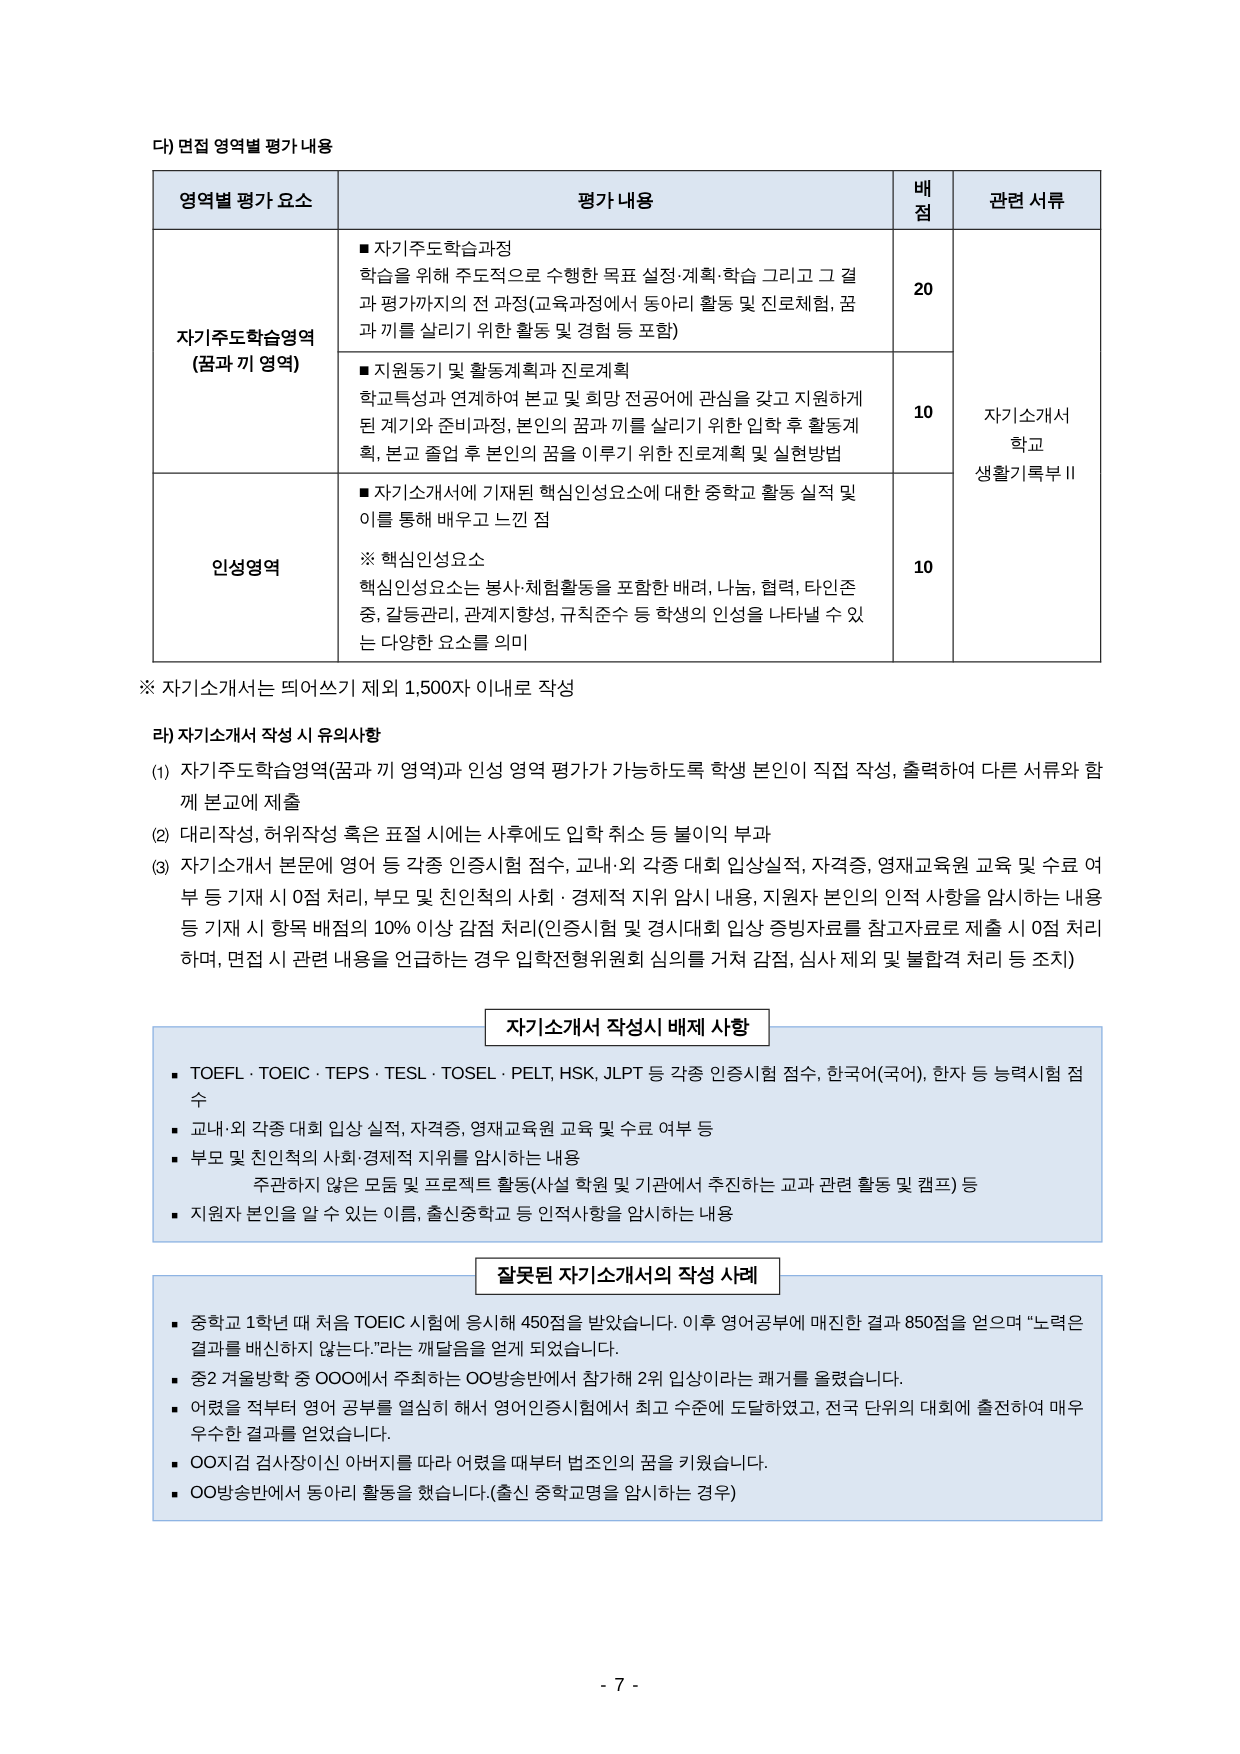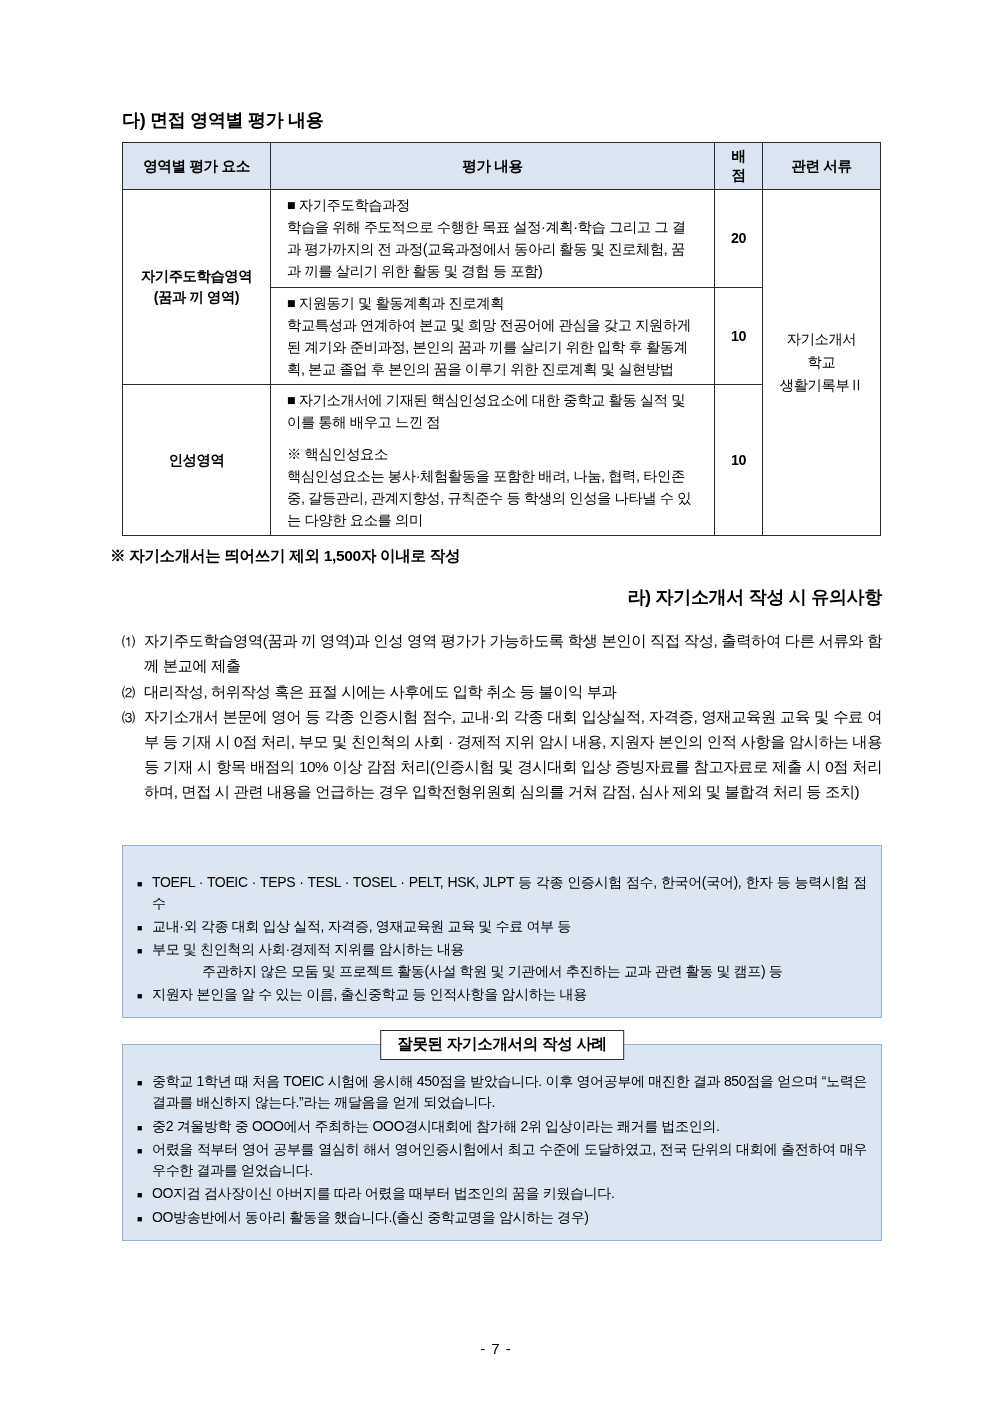--- a/index.html
+++ b/index.html
@@ -17,28 +17,28 @@
   .page {
     position: relative;
     width: 992px;
     height: 1403px;
     box-sizing: border-box;
     padding: 108px 110px 40px 122px;
   }
 
   
   .sec-title {
-    font-size: 18px;
+    font-size: 13px;
     font-weight: bold;
     letter-spacing: -0.3px;
     margin: 0 0 10px 0;
   }
   .note-line {
     font-size: 15.5px;
-    font-weight: bold;
+    font-weight: normal;
     letter-spacing: -0.3px;
     margin: 10px 0 0 -12px;
   }
 
   
   table.eval {
     border-collapse: collapse;
     width: 758px;
     table-layout: fixed;
     background: #ffffff;
@@ -222,37 +222,38 @@
           <span class="detail-body">핵심인성요소는 봉사·체험활동을 포함한 배려, 나눔, 협력, 타인존중, 갈등관리, 관계지향성, 규칙준수 등 학생의 인성을 나타낼 수 있는 다양한 요소를 의미</span>
         </td>
         <td class="score">10</td>
       </tr>
     </tbody>
   </table>
 
   <div class="note-line">※ 자기소개서는 띄어쓰기 제외 1,500자 이내로 작성</div>
 
   <div class="guide-wrap">
-    <div class="sec-title" style="margin-bottom:20px;text-align:right;">라) 자기소개서 작성 시 유의사항</div>
+    <div class="sec-title" style="margin-bottom:8px;">라) 자기소개서 작성 시 유의사항</div>
 
     <div class="guide-item">
       <div class="guide-num">⑴</div>
       <div class="guide-text">자기주도학습영역(꿈과 끼 영역)과 인성 영역 평가가 가능하도록 학생 본인이 직접 작성, 출력하여 다른 서류와 함께 본교에 제출</div>
     </div>
     <div class="guide-item">
       <div class="guide-num">⑵</div>
       <div class="guide-text">대리작성, 허위작성 혹은 표절 시에는 사후에도 입학 취소 등 불이익 부과</div>
     </div>
     <div class="guide-item">
       <div class="guide-num">⑶</div>
       <div class="guide-text">자기소개서 본문에 영어 등 각종 인증시험 점수, 교내·외 각종 대회 입상실적, 자격증, 영재교육원 교육 및 수료 여부 등 기재 시 0점 처리, 부모 및 친인척의 사회 · 경제적 지위 암시 내용, 지원자 본인의 인적 사항을 암시하는 내용 등 기재 시 항목 배점의 10% 이상 감점 처리(인증시험 및 경시대회 입상 증빙자료를 참고자료로 제출 시 0점 처리하며, 면접 시 관련 내용을 언급하는 경우 입학전형위원회 심의를 거쳐 감점, 심사 제외 및 불합격 처리 등 조치)</div>
     </div>
   </div>
 
   <div class="bluebox">
+    <div class="box-title">자기소개서 작성시 배제 사항</div>
 
     <div class="bx-item">
       <div class="bx-bullet">■</div>
       <div class="bx-text">TOEFL · TOEIC · TEPS · TESL · TOSEL · PELT, HSK, JLPT 등 각종 인증시험 점수, 한국어(국어), 한자 등 능력시험 점수</div>
     </div>
     <div class="bx-item">
       <div class="bx-bullet">■</div>
       <div class="bx-text">교내·외 각종 대회 입상 실적, 자격증, 영재교육원 교육 및 수료 여부 등</div>
     </div>
     <div class="bx-item">
@@ -270,21 +271,21 @@
 
   <div class="bluebox second">
     <div class="box-title">잘못된 자기소개서의 작성 사례</div>
 
     <div class="bx-item">
       <div class="bx-bullet">■</div>
       <div class="bx-text">중학교 1학년 때 처음 TOEIC 시험에 응시해 450점을 받았습니다. 이후 영어공부에 매진한 결과 850점을 얻으며 “노력은 결과를 배신하지 않는다.”라는 깨달음을 얻게 되었습니다.</div>
     </div>
     <div class="bx-item">
       <div class="bx-bullet">■</div>
-      <div class="bx-text">중2 겨울방학 중 OOO에서 주최하는 OOO경시대회에 참가해 2위 입상이라는 쾌거를 법조인의.</div>
+      <div class="bx-text">중2 겨울방학 중 OOO에서 주최하는 OO방송반에서 참가해 2위 입상이라는 쾌거를 올렸습니다.</div>
     </div>
     <div class="bx-item">
       <div class="bx-bullet">■</div>
       <div class="bx-text">어렸을 적부터 영어 공부를 열심히 해서 영어인증시험에서 최고 수준에 도달하였고, 전국 단위의 대회에 출전하여 매우 우수한 결과를 얻었습니다.</div>
     </div>
     <div class="bx-item">
       <div class="bx-bullet">■</div>
       <div class="bx-text">OO지검 검사장이신 아버지를 따라 어렸을 때부터 법조인의 꿈을 키웠습니다.</div>
     </div>
     <div class="bx-item">

